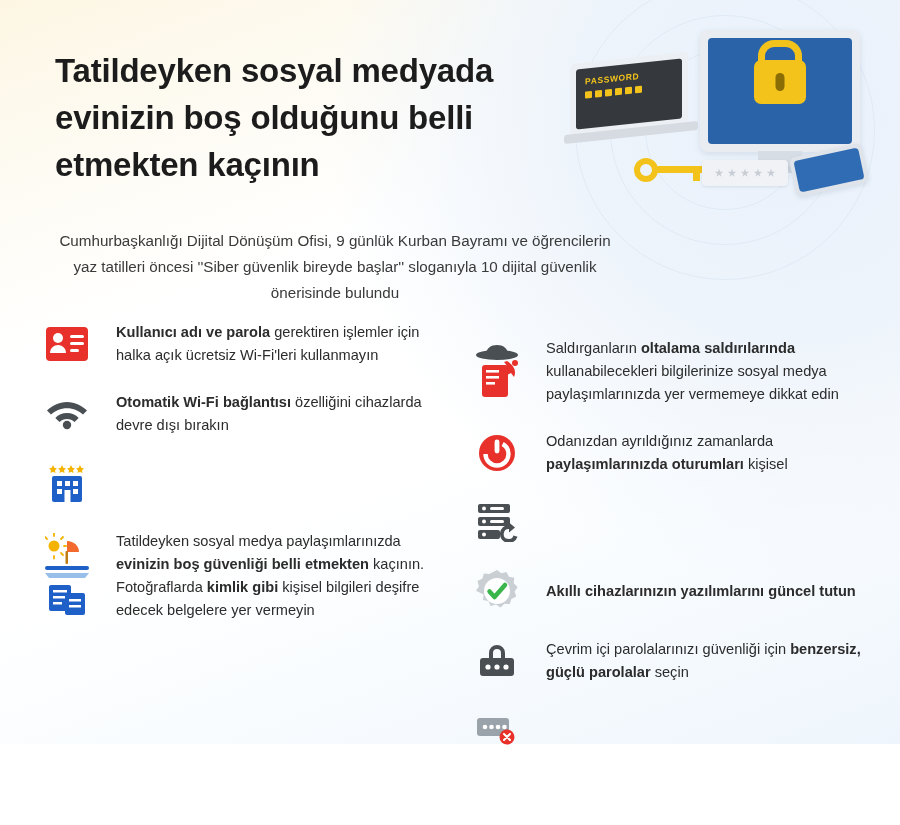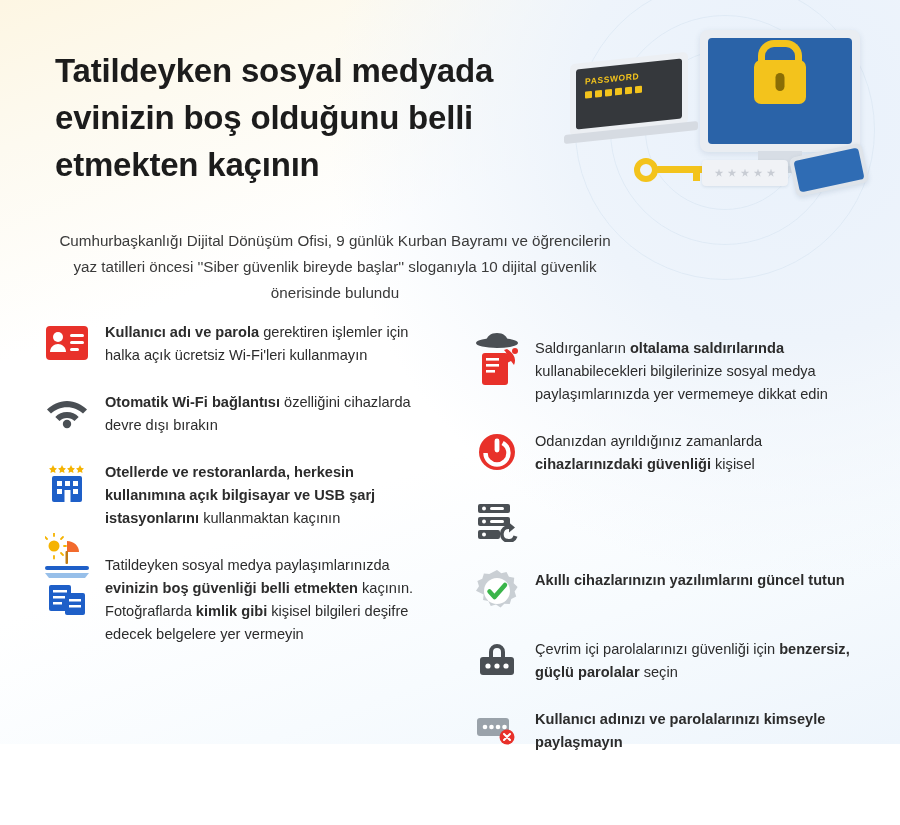--- a/index.html
+++ b/index.html
@@ -198,23 +198,23 @@
     width: 900px;
     display: flex;
   }
   .col {
     width: 450px;
     padding: 0 24px 0 44px;
   }
   .col.right { padding: 0 34px 0 24px; margin-top: 16px; }
   .item {
     display: flex;
-    gap: 15px;
+    gap: 26px;
     margin-bottom: 23px;
-    align-items: flex-start;
+    align-items: center;
   }
   .item .txt {
     font-size: 14.6px;
     line-height: 1.58;
     color: #2c2c2c;
     padding-top: 1px;
   }
   .item .txt b { font-weight: bold; }
   .ico {
     flex: 0 0 46px;
@@ -326,21 +326,20 @@
             </g>
             <rect class="blue" x="6" y="13" width="30" height="26" rx="2"></rect>
             <rect x="11" y="18" width="5" height="5" fill="#fff"></rect>
             <rect x="19" y="18" width="5" height="5" fill="#fff"></rect>
             <rect x="27" y="18" width="5" height="5" fill="#fff"></rect>
             <rect x="11" y="26" width="5" height="5" fill="#fff"></rect>
             <rect x="27" y="26" width="5" height="5" fill="#fff"></rect>
             <rect x="18.5" y="27" width="6" height="12" fill="#fff"></rect>
           </svg>
         </span>
-        <span class="txt"><b>Otellerde ve restoranlarda, herkesin kullanımına açık bilgisayar ve USB şarj istasyonlarını</b><span> kullanmaktan kaçının</span></span>
       </div>
 
       <div class="item">
         <span class="ico">
           <svg width="44" height="86" viewBox="0 0 44 86">
             <circle class="yellow" cx="9" cy="13" r="5.5"></circle>
             <g class="yellow" stroke="#f5b301" stroke-width="1.8" stroke-linecap="round">
               <line x1="9" y1="3" x2="9" y2="0.5"></line>
               <line x1="9" y1="23" x2="9" y2="25.5"></line>
               <line x1="19" y1="13" x2="21" y2="13"></line>
@@ -386,21 +385,21 @@
       </div>
 
       <div class="item">
         <span class="ico">
           <svg width="38" height="38" viewBox="0 0 38 38">
             <circle class="red" cx="19" cy="19" r="18"></circle>
             <rect x="16.6" y="5.5" width="4.8" height="14" rx="2.4" fill="#fff"></rect>
             <path d="M19 8.5a11.5 11.5 0 1 0 0 23 11.5 11.5 0 0 0 0-23z" fill="none" stroke="#fff" stroke-width="4.4" stroke-dasharray="48 30" transform="rotate(-90 19 20)"></path>
           </svg>
         </span>
-        <span class="txt"><span>Odanızdan ayrıldığınız zamanlarda </span><b>cihazlarınızdaki güvenliği</b><span> kişisel</span></span>
+        <span class="txt"><span>Odanızdan ayrıldığınız zamanlarda </span><b>paylaşımlarınızda oturumları</b><span> kişisel</span></span>
       </div>
 
       <div class="item">
         <span class="ico">
           <svg width="42" height="40" viewBox="0 0 42 40">
             <rect class="dark" x="2" y="2" width="32" height="9" rx="2"></rect>
             <circle cx="8" cy="6.5" r="2" fill="#fff"></circle>
             <rect x="14" y="5" width="14" height="3" rx="1.5" fill="#fff"></rect>
             <rect class="dark" x="2" y="15" width="32" height="9" rx="2"></rect>
             <circle cx="8" cy="19.5" r="2" fill="#fff"></circle>
@@ -441,18 +440,17 @@
           <svg width="42" height="30" viewBox="0 0 42 30">
             <rect class="gray" x="1" y="3" width="32" height="18" rx="3"></rect>
             <circle cx="9" cy="12" r="2.3" fill="#fff"></circle>
             <circle cx="15.5" cy="12" r="2.3" fill="#fff"></circle>
             <circle cx="22" cy="12" r="2.3" fill="#fff"></circle>
             <circle cx="28.5" cy="12" r="2.3" fill="#fff"></circle>
             <circle class="red" cx="31" cy="22" r="7.5"></circle>
             <path d="M28 19l6 6M34 19l-6 6" stroke="#fff" stroke-width="2" stroke-linecap="round"></path>
           </svg>
         </span>
-        <span class="txt"><b>Kullanıcı adınızı ve parolalarınızı kimseyle paylaşmayın</b></span>
       </div>
 
     </div>
   </div>
 </div>
 
 </body></html>

